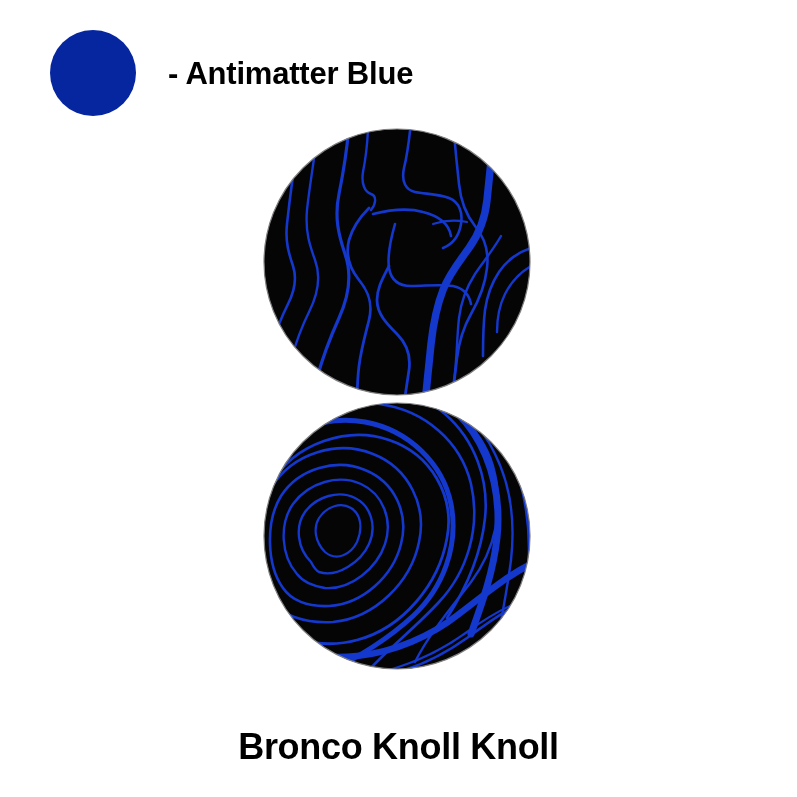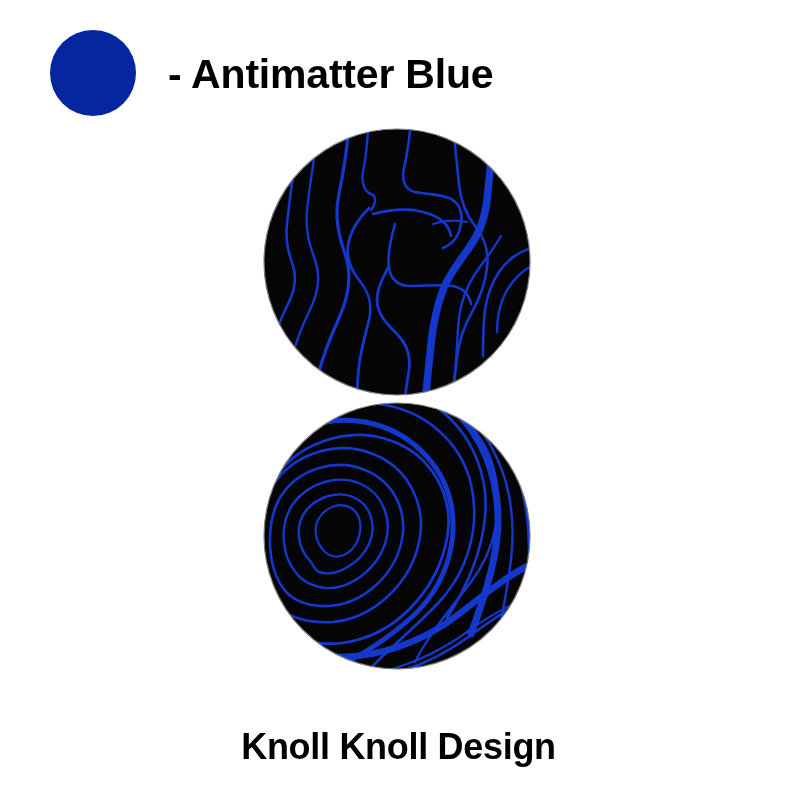--- a/index.html
+++ b/index.html
@@ -30,21 +30,21 @@
     top: 0;
     width: 86px;
     height: 86px;
     border-radius: 50%;
   }
   #legend-label {
     position: absolute;
     left: 118px;
     top: 50%;
     transform: translateY(-50%);
-    font-size: 41px;
+    font-size: 31px;
     font-weight: bold;
     color: #000000;
     white-space: nowrap;
     letter-spacing: -0.2px;
   }
 
   
   .disc-wrap {
     position: absolute;
     left: 263px;
@@ -135,15 +135,15 @@
         <path d="M-6,236 C18,250 56,258 94,254 C132,250 168,234 196,212 C222,192 244,174 268,162" stroke-width="6.5"></path>
         <path d="M6,256 C30,270 66,280 104,276 C142,272 176,256 204,236 C228,218 248,204 268,196" stroke-width="2.6"></path>
         <path d="M40,278 C70,294 112,300 150,292 C186,284 216,266 242,246 C256,236 264,230 272,226" stroke-width="2.4"></path>
         <path d="M126,268 C154,260 182,246 204,230 C226,214 246,202 268,196" stroke-width="2.2"></path>
         <path d="M268,214 C250,222 228,234 210,248 C192,262 176,276 162,290" stroke-width="2.2"></path>
       </g>
       <circle cx="134" cy="134" r="133" fill="none" stroke="#808080" stroke-width="1.2"></circle>
     </svg>
   </div>
 
-  <div id="brand-title">Knoll Knoll Design</div>
+  <div id="brand-title">Bronco Knoll Knoll</div>
 
 </div>
 
 </body></html>

